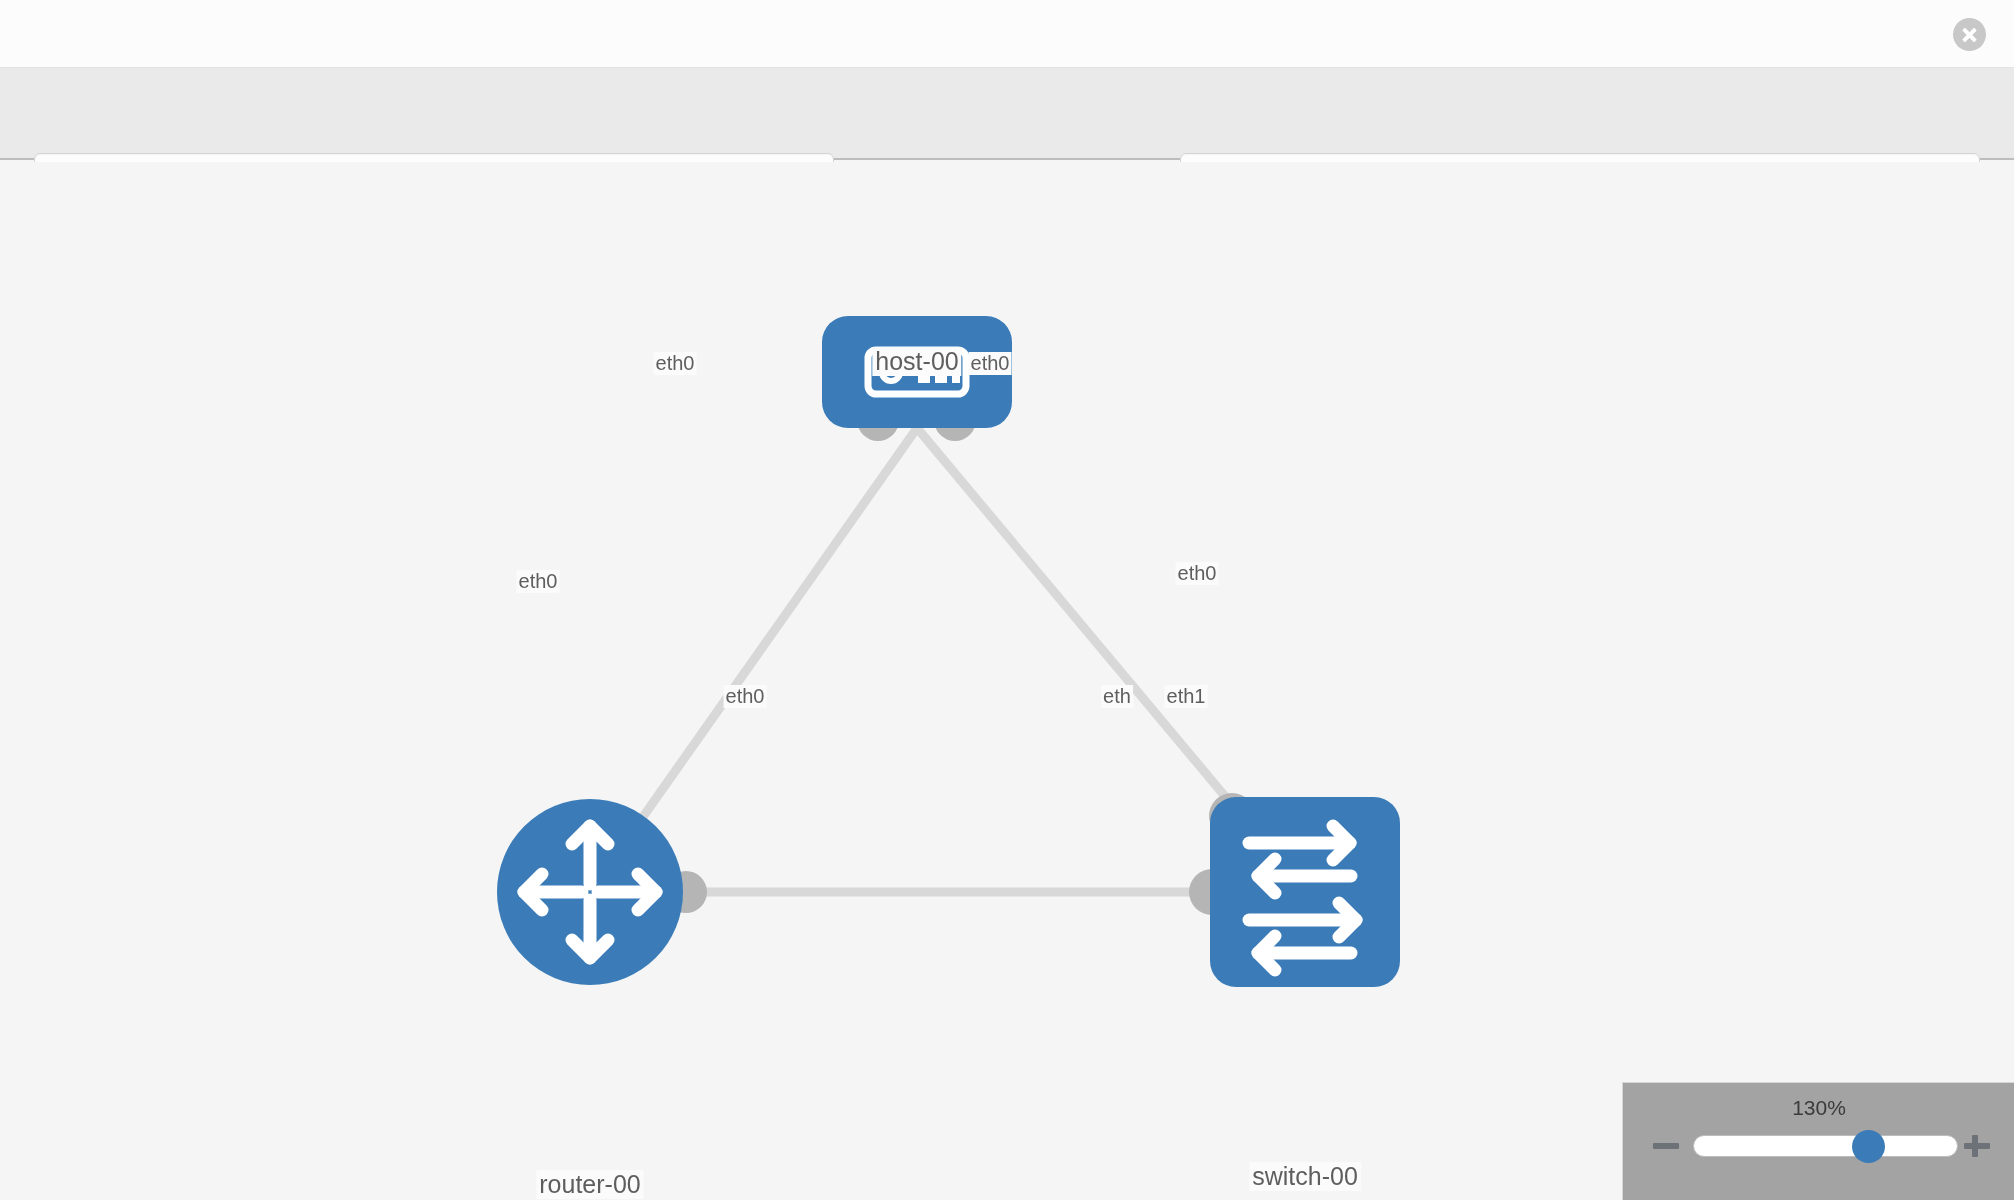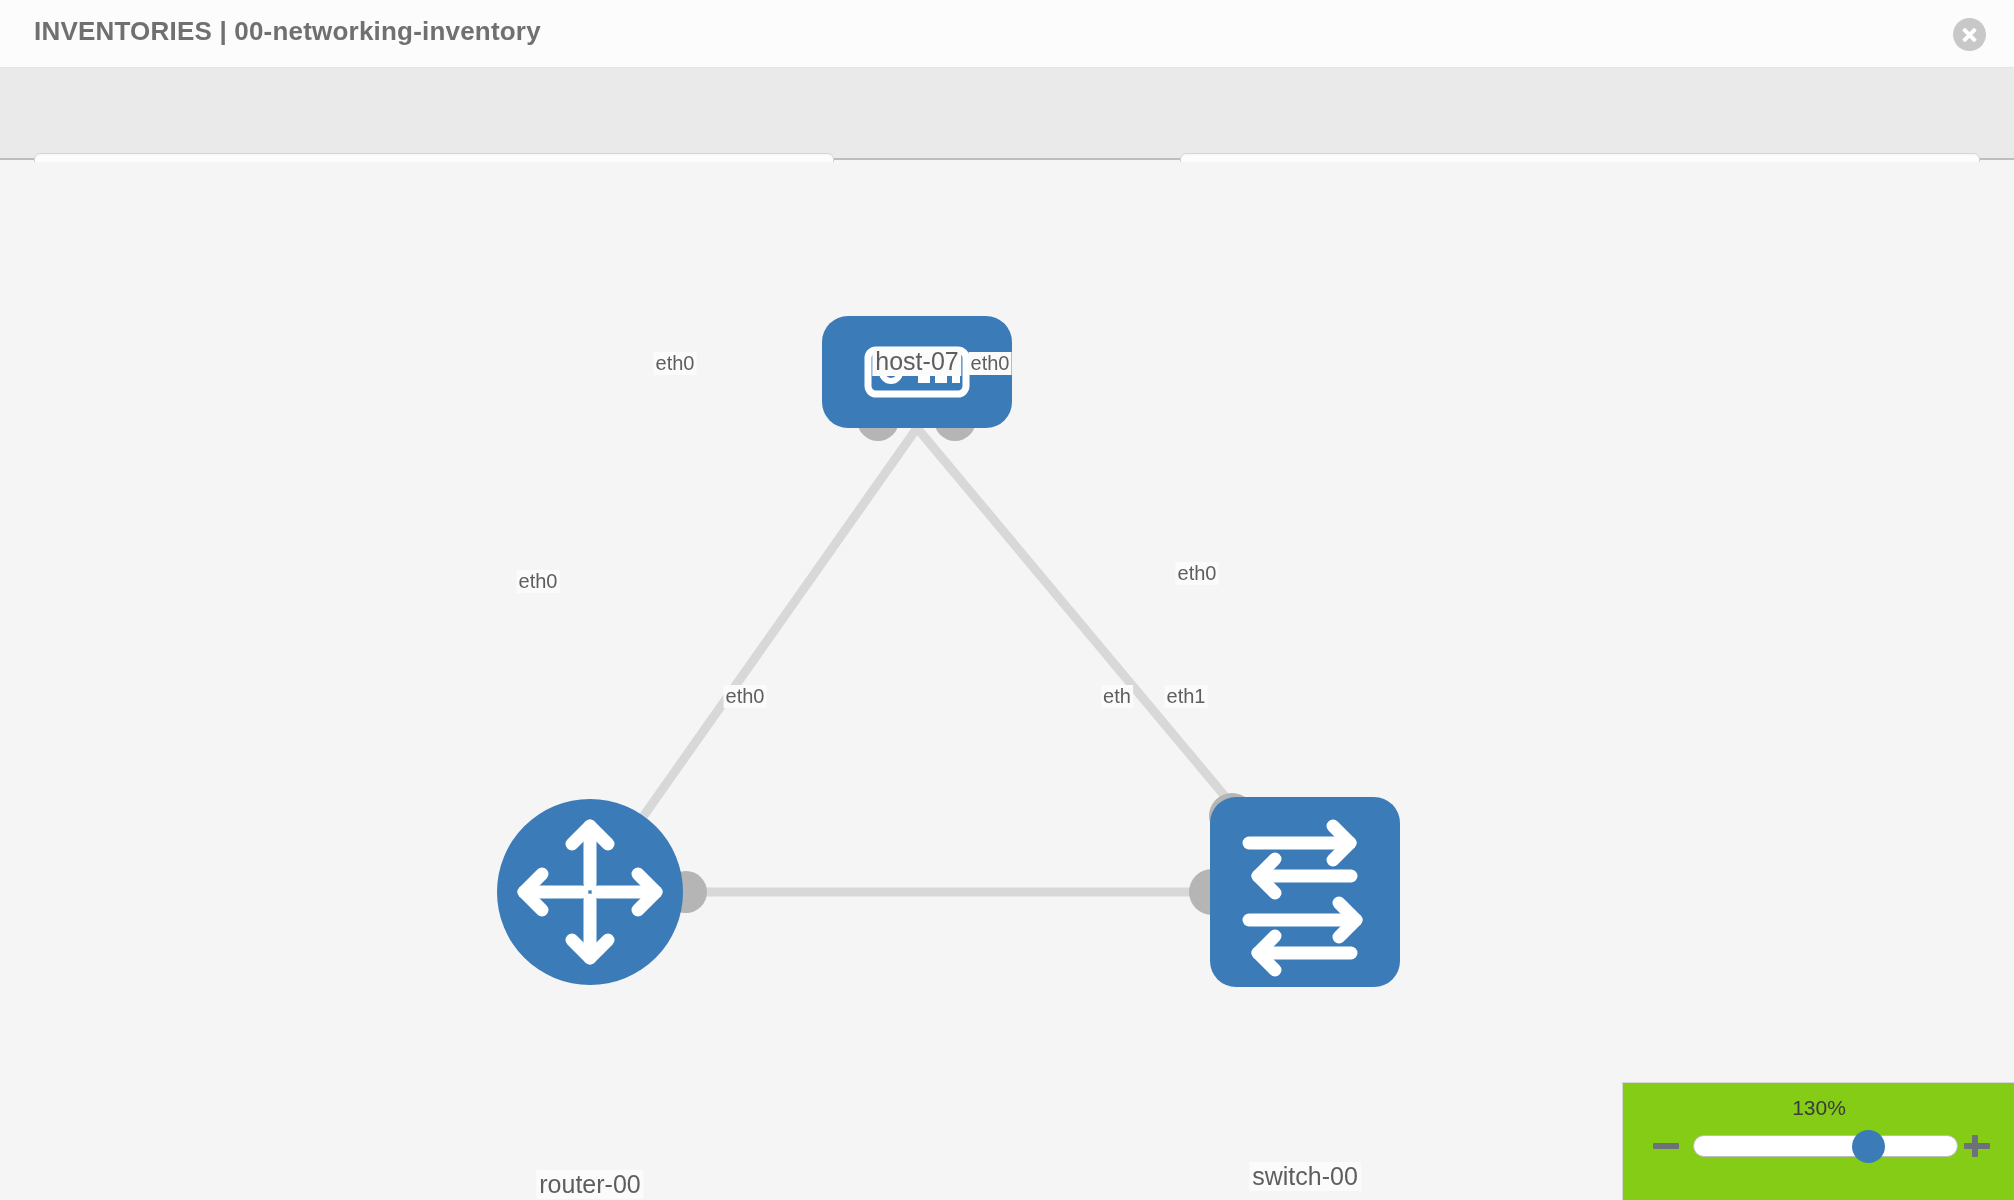--- a/index.html
+++ b/index.html
@@ -154,21 +154,21 @@
     white-space: nowrap;
     transform: translateX(-50%);
   }
 
   
   .zoom-panel {
     position: absolute;
     right: 0; bottom: 0;
     width: 392px;
     height: 118px;
-    background: #84cc16;
+    background: #a3a3a3;
     border-top: 1px solid #d6d6d6;
     border-left: 1px solid #d6d6d6;
   }
   .zoom-pct {
     position: absolute;
     top: 13px; left: 0;
     width: 392px;
     text-align: center;
     font-size: 21px;
     color: #3c3c3c;
@@ -214,21 +214,20 @@
     background: #3b7cb8;
     cursor: grab;
   }
 </style>
 </head>
 <body>
 
 <div id="app">
 
   <div class="header">
-    <div class="header-title">INVENTORIES | 00-networking-inventory</div>
     <div class="close-btn"></div>
   </div>
 
   <div class="toolbar">
 
     <div class="actions-select">
       <span class="actions-label">ACTIONS</span>
       <span class="caret"></span>
     </div>
 
@@ -315,21 +314,21 @@
     </svg>
 
     <span class="iface-label" style="left:675px; top:190px;">eth0</span>
     <span class="iface-label" style="left:990px; top:190px;">eth0</span>
     <span class="iface-label" style="left:538px; top:408px;">eth0</span>
     <span class="iface-label" style="left:1197px; top:400px;">eth0</span>
     <span class="iface-label" style="left:745px; top:523px;">eth0</span>
     <span class="iface-label" style="left:1117px; top:523px;">eth</span>
     <span class="iface-label" style="left:1186px; top:523px;">eth1</span>
 
-    <span class="node-label" style="left:917px; top:185px;">host-07</span>
+    <span class="node-label" style="left:917px; top:185px;">host-00</span>
     <span class="node-label" style="left:590px; top:1000px;margin-top:8px;">router-00</span>
     <span class="node-label" style="left:1305px; top:1000px;">switch-00</span>
 
     <div class="zoom-panel">
       <div class="zoom-pct">130%</div>
       <div class="zoom-minus"></div>
       <div class="zoom-track">
         <div class="zoom-thumb" id="zoom-thumb" style="left: calc(66% - 16px);"></div>
       </div>
       <div class="zoom-plus"></div>

